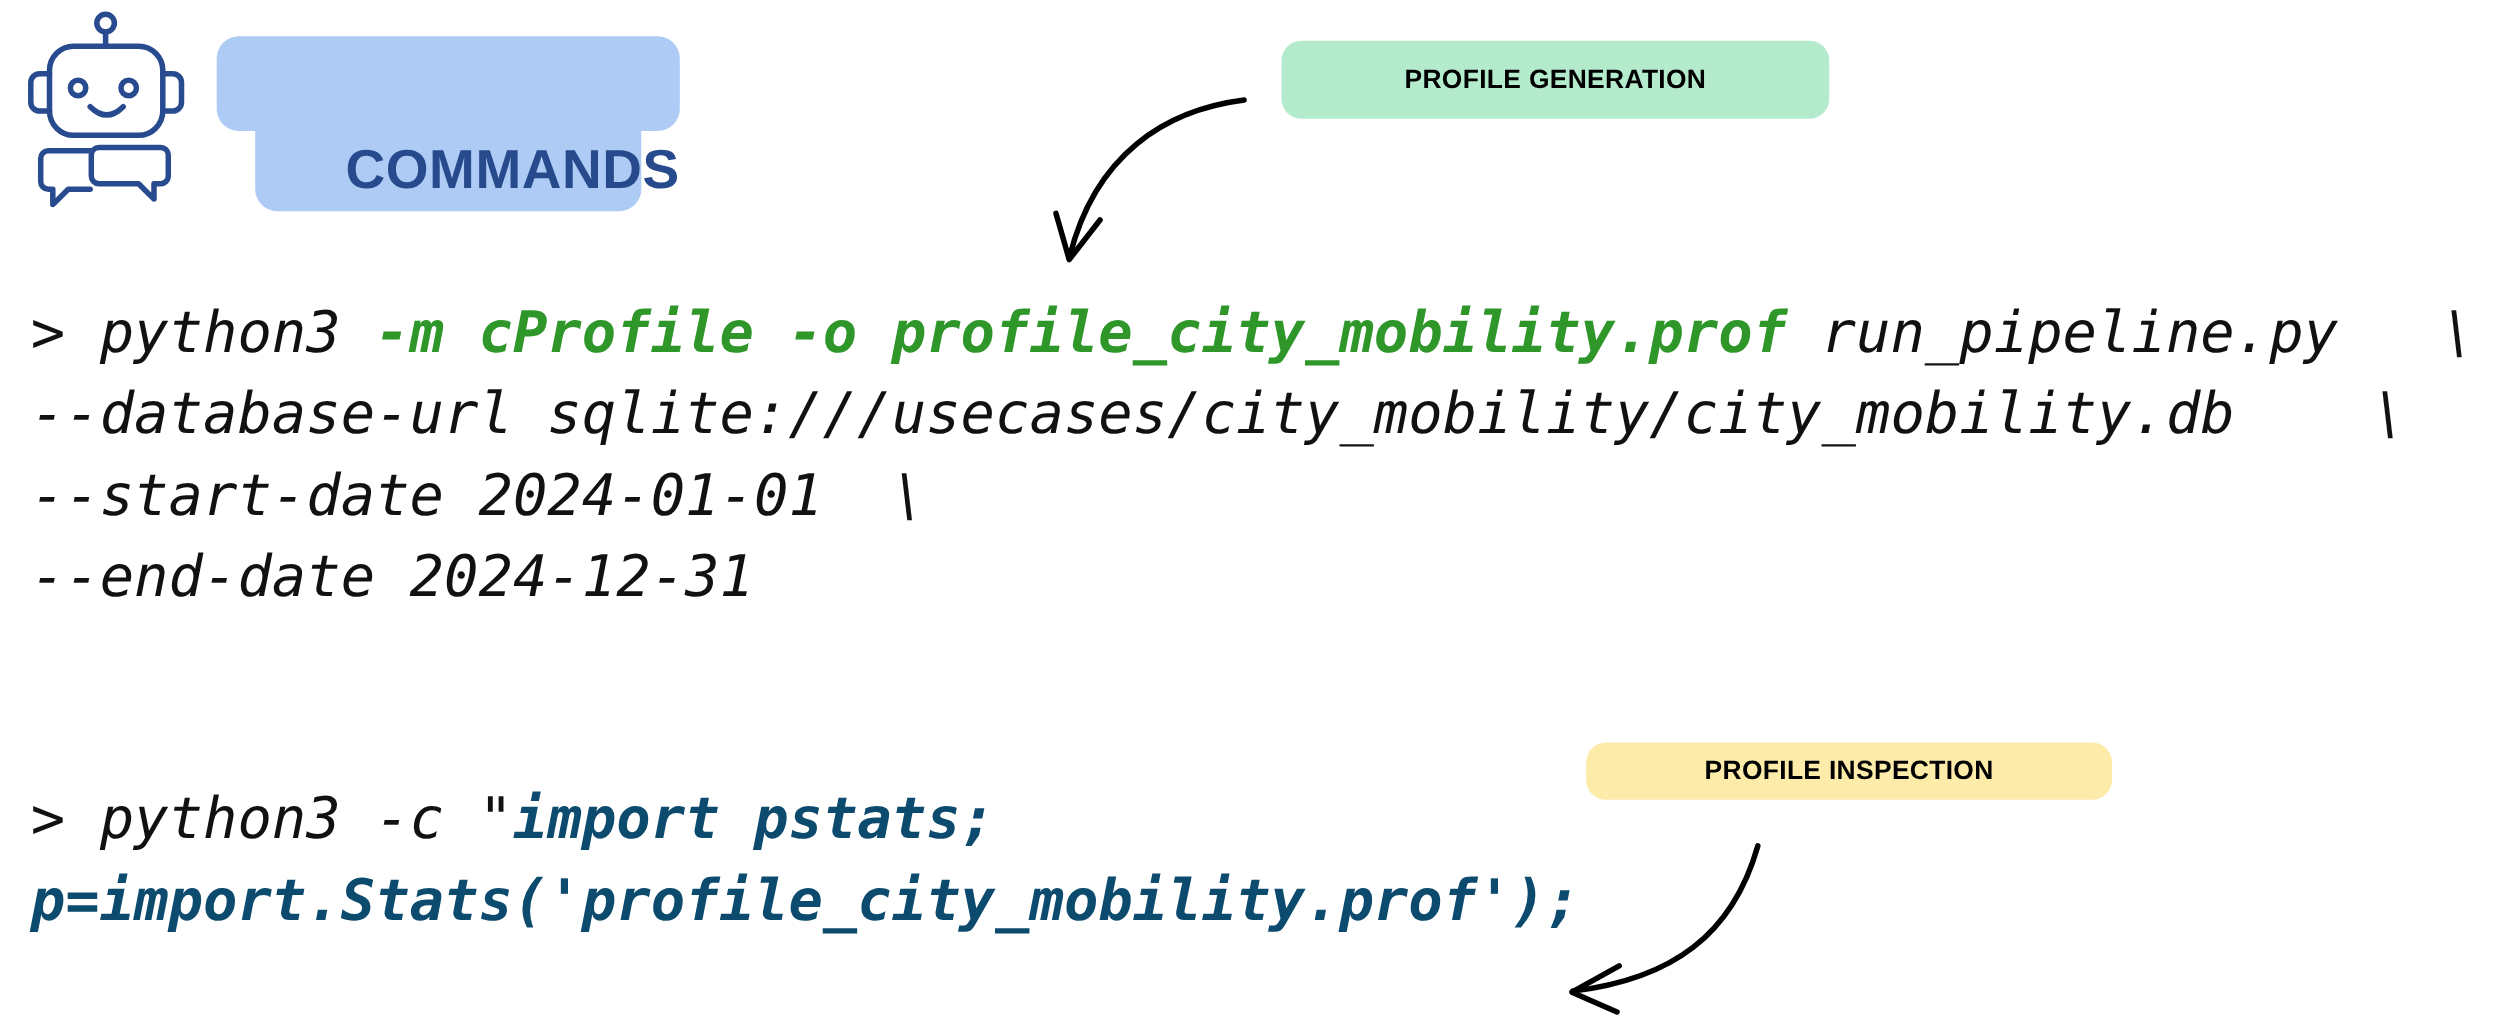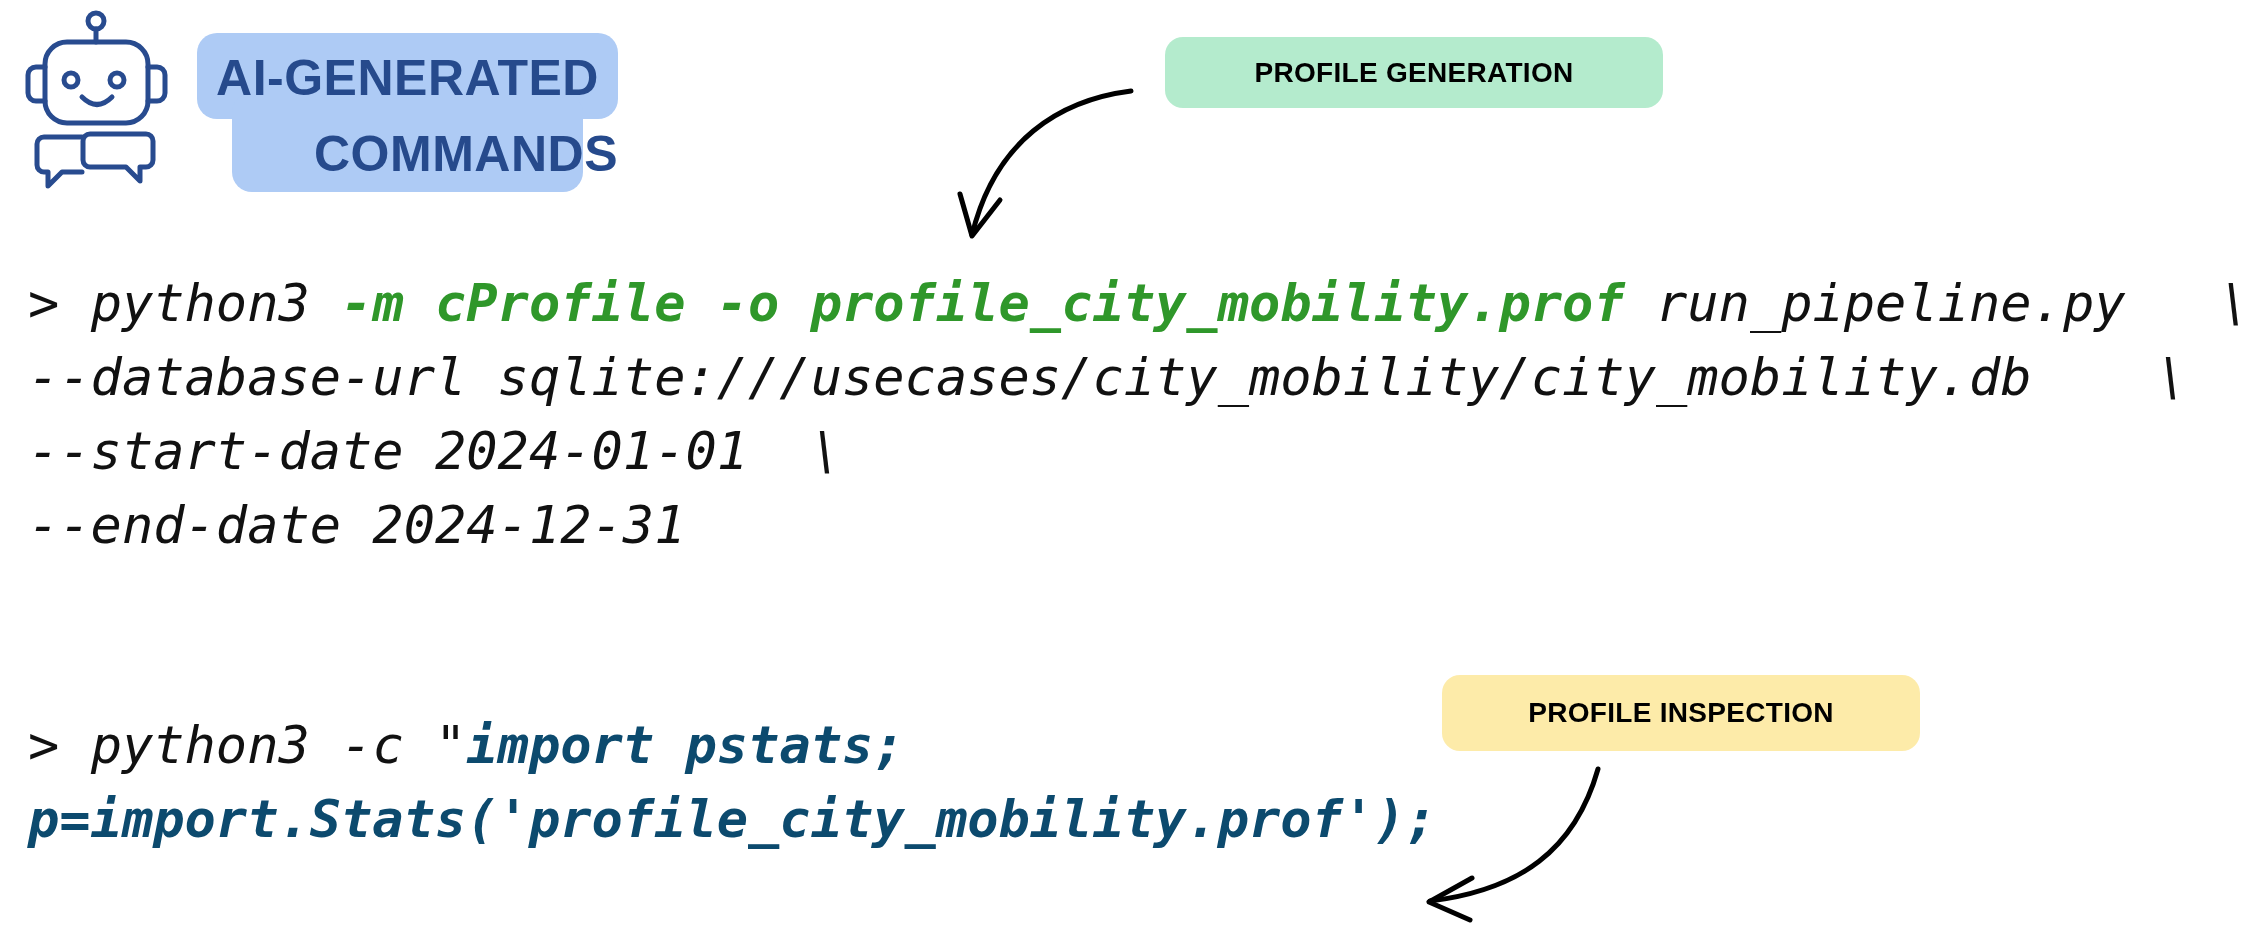--- a/index.html
+++ b/index.html
@@ -20,26 +20,26 @@
       position: absolute; left: 0; width: 421px; text-align: center;
       font-family: "Liberation Sans", sans-serif; font-weight: bold;
       font-size: 50px; color: #264A8C; line-height: 1; letter-spacing: 0.5px;
     }
     .ai-label .l1 { top: 20px; }
     .ai-label .l2 { top: 96px; text-align: right; }
 
     .badge {
       position: absolute; border-radius: 18px;
       font-family: "Liberation Sans", sans-serif; font-weight: bold;
-      font-size: 28px; color: #000; line-height: 1;
+      font-size: 24px; color: #000; line-height: 1;
       display: flex; align-items: center; justify-content: center;
       letter-spacing: 0.3px;
     }
     .badge-gen { left: 1165px; top: 37px; width: 498px; height: 71px; background: #B4EBCD; }
-    .badge-insp { left: 1442px; top: 675px; width: 478px; height: 76px; background: #FDEBA9; }
+    .badge-insp { left: 1442px; top: 675px; width: 478px; height: 52px; background: #FDEBA9; }
 
     .arrows { position: absolute; left: 0; top: 0; width: 2266px; height: 939px; pointer-events: none; }
 
     .code {
       position: absolute; left: 28px; margin: 0;
       font-family: "DejaVu Sans Mono", "Liberation Mono", monospace;
       font-size: 52px; font-style: italic; color: #111;
       white-space: pre; line-height: 74px;
     }
     .code-1 { top: 266px; }
@@ -62,21 +62,20 @@
     <circle cx="117" cy="80" r="7"></circle>
     <path d="M82 97 Q97 112 112 97"></path>
     <path d="M82 137 H44 a7 7 0 0 0 -7 7 V165 a7 7 0 0 0 7 7 H48 V186 L62 172 H82"></path>
     <path d="M90 134 H146 a7 7 0 0 1 7 7 V160 a7 7 0 0 1 -7 7 H140 V181 L126 167 H90 a7 7 0 0 1 -7 -7 V141 a7 7 0 0 1 7 -7 Z"></path>
   </g>
 </svg>
 
 <div class="ai-label">
   <div class="blk-top"></div>
   <div class="blk-bot"></div>
-  <div class="txt l1">AI-GENERATED</div>
   <div class="txt l2">COMMANDS</div>
 </div>
 
 <div class="badge badge-gen">PROFILE GENERATION</div>
 <div class="badge badge-insp">PROFILE INSPECTION</div>
 
 <svg class="arrows" viewBox="0 0 2266 939" xmlns="http://www.w3.org/2000/svg">
   <g fill="none" stroke="#000" stroke-width="5" stroke-linecap="round" stroke-linejoin="round">
     <path d="M1131 91 C1060 100 995 140 972 235"></path>
     <path d="M960 194 L972 236 L1000 200"></path>

